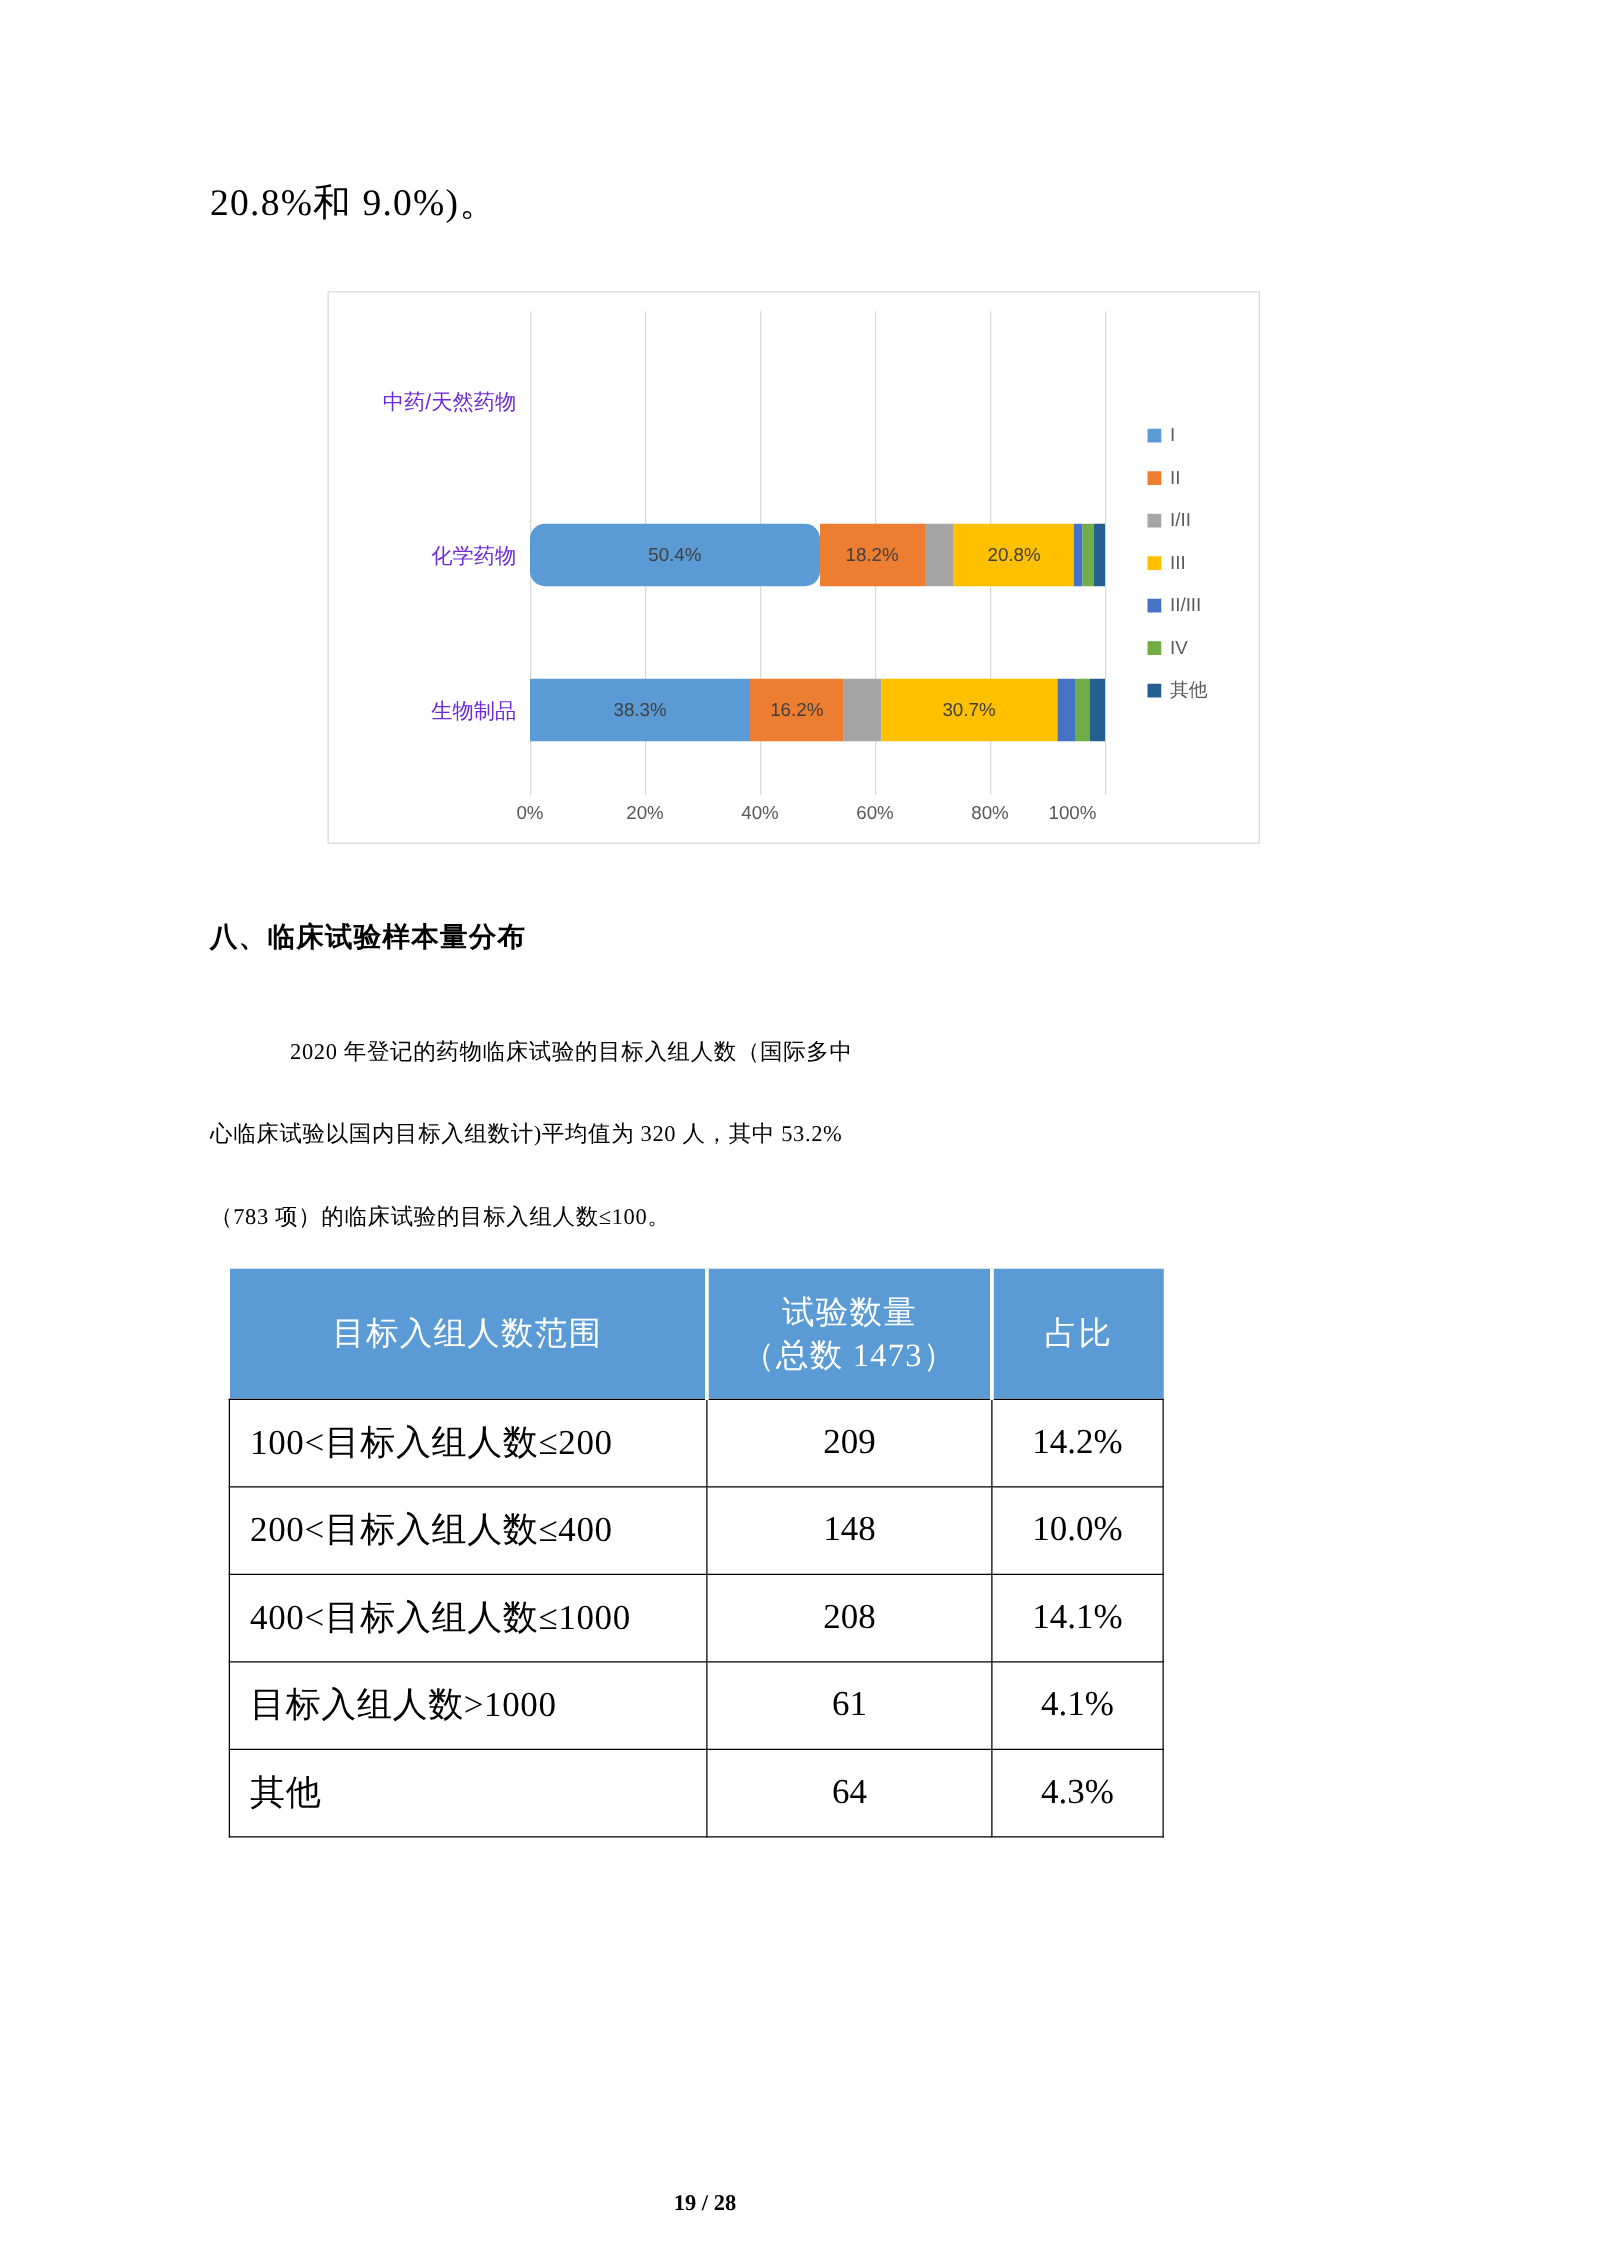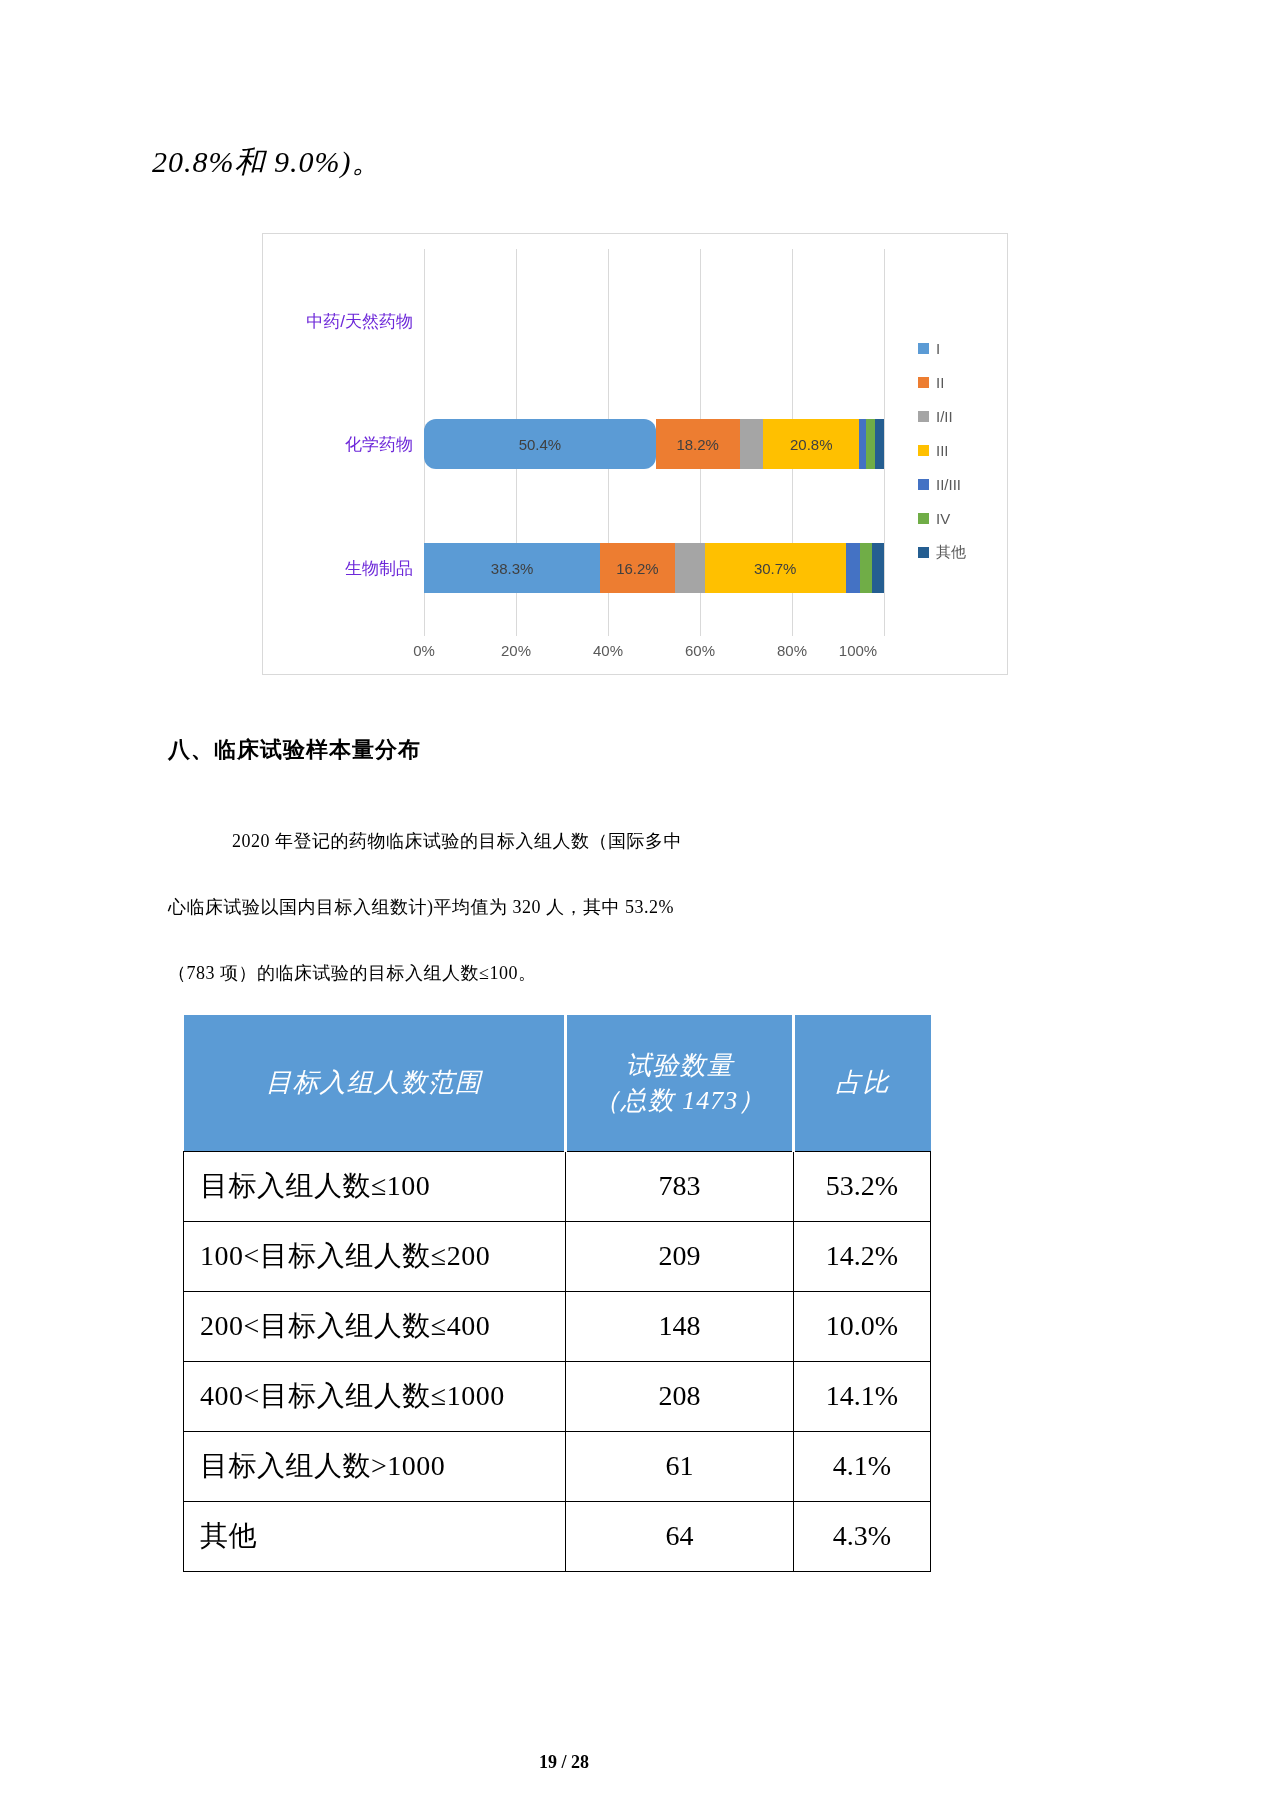--- a/index.html
+++ b/index.html
@@ -1,19 +1,19 @@
 <!DOCTYPE html>
 <html><head>
 <meta charset="utf-8">
 <style>
   html,body{margin:0;padding:0;background:#fff;}
   .page{position:relative;width:1280px;height:1810px;background:#fff;overflow:hidden;
         font-family:"Liberation Serif","DejaVu Serif",serif;color:#000;}
 
-  .top-text{position:absolute;left:152px;top:142px;font-size:30px;letter-spacing:1px;font-style:italic;}
+  .top-text{position:absolute;left:168px;top:142px;font-size:30px;letter-spacing:1px;}
 
   
   .chart-frame{position:absolute;left:262px;top:233px;width:744px;height:440px;
                border:1px solid #d9d9d9;background:#fff;
                font-family:"Liberation Sans","DejaVu Sans",sans-serif;}
   .gridline{position:absolute;width:1px;background:#d9d9d9;top:15px;height:387px;}
   .bar-row{position:absolute;left:161px;height:50px;display:flex;align-items:stretch;}
   .bar-seg{flex:0 0 auto;position:relative;display:flex;align-items:center;justify-content:center;}
   .bar-seg span{font-size:15px;color:#404040;white-space:nowrap;}
   .cat-label{position:absolute;left:0;width:150px;height:50px;display:flex;
@@ -27,21 +27,21 @@
   
   .section-heading{position:absolute;left:168px;top:735px;font-size:22px;font-weight:bold;
                    font-family:"Liberation Sans","DejaVu Sans",sans-serif;letter-spacing:1px;}
   .paragraph{position:absolute;left:168px;top:808px;width:800px;font-size:18px;}
   .paragraph .pline{height:66px;line-height:66px;white-space:nowrap;letter-spacing:0.5px;}
   .paragraph .pline.indent{padding-left:64px;}
 
   
   .tbl{position:absolute;left:183px;top:1015px;border-collapse:collapse;table-layout:fixed;
        font-size:28px;}
-  .tbl thead tr{height:136px;font-style:italic;}
+  .tbl thead tr{height:104px;}
   .tbl thead th{background:#5b9bd5;color:#fff;font-weight:normal;font-size:26px;
                 border-left:3px solid #fff;vertical-align:middle;text-align:center;
                 letter-spacing:1px;}
   .tbl thead th:first-child{border-left:none;}
   .tbl tbody tr{height:70px;}
   .tbl tbody td{border:1px solid #000;vertical-align:middle;background:#fff;}
   .tbl tbody td.c0{text-align:left;padding-left:16px;letter-spacing:0.5px;}
   .tbl tbody td.c1,.tbl tbody td.c2{text-align:center;}
 
   .footer{position:absolute;left:168px;top:1752px;width:792px;text-align:center;
@@ -155,25 +155,20 @@
             <div>试验数量</div>
             <div>（总数 1473）</div>
           </th>
           <th>
             <div>占比</div>
           </th>
         </tr>
       </thead>
     <tbody>
         <tr>
-          <td class="c0">目标入组人数≤100</td>
-          <td class="c1">783</td>
-          <td class="c2">53.2%</td>
-        </tr>
-        <tr>
           <td class="c0">100&lt;目标入组人数≤200</td>
           <td class="c1">209</td>
           <td class="c2">14.2%</td>
         </tr>
         <tr>
           <td class="c0">200&lt;目标入组人数≤400</td>
           <td class="c1">148</td>
           <td class="c2">10.0%</td>
         </tr>
         <tr>

